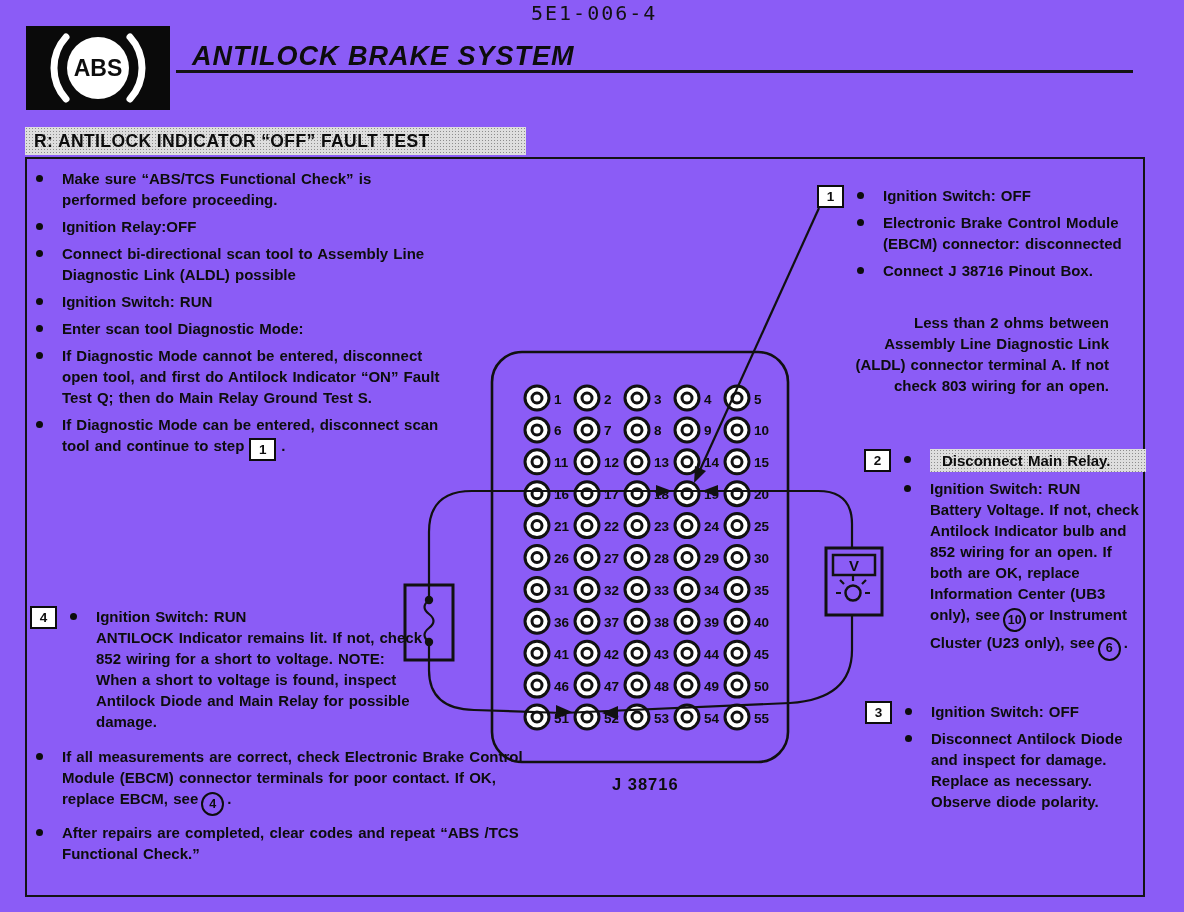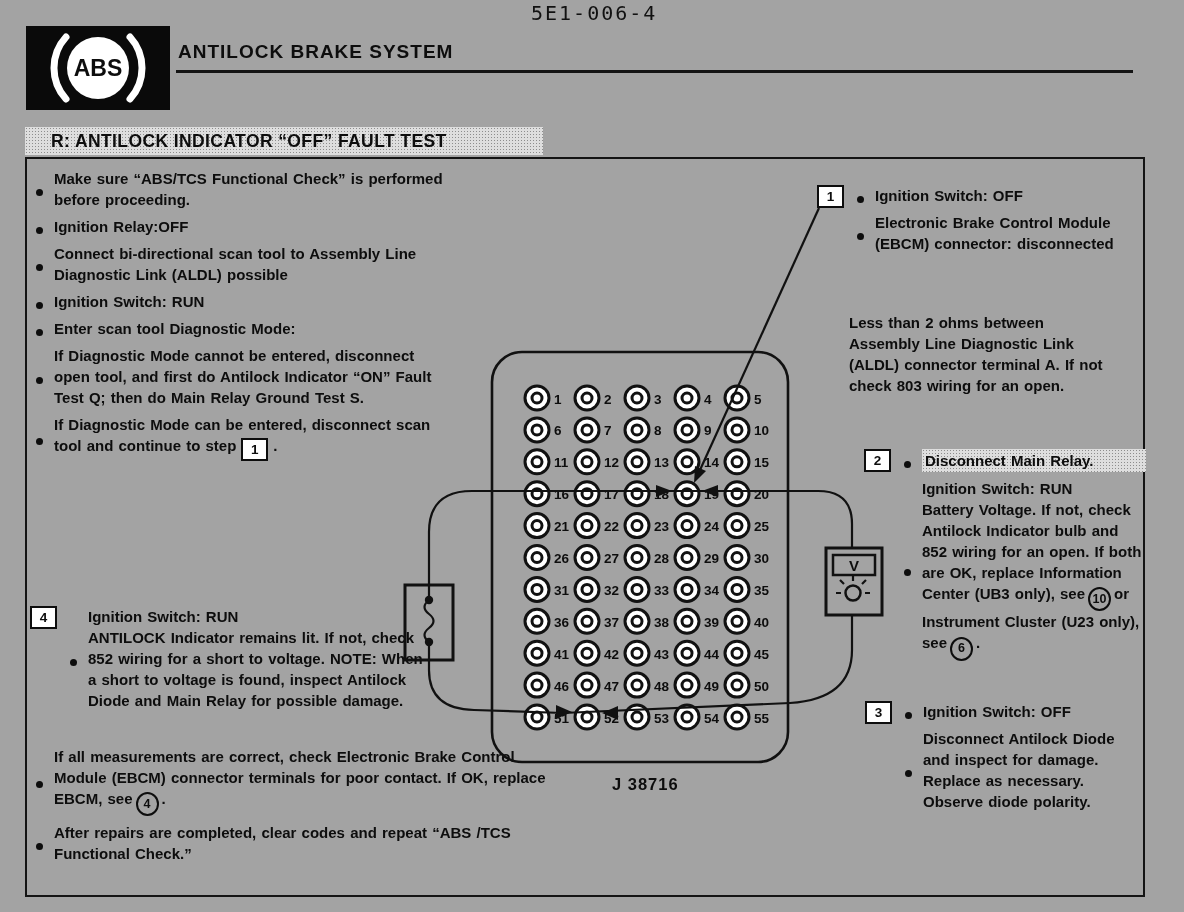--- a/index.html
+++ b/index.html
@@ -1,44 +1,44 @@
 <!DOCTYPE html>
 <html><head>
 <meta charset="utf-8">
 <style>
   html,body{margin:0;padding:0;background:#f5f5f2;}
   .page{
-    position:relative;width:1184px;height:912px;background:#a3a3a3;
+    position:relative;width:1184px;height:912px;background:#8b5cf6;
     font-family:"Liberation Sans", sans-serif;color:#0d0d0d;overflow:hidden;
     font-weight:bold;
   }
   .abs-pos{position:absolute;}
   .doc-number{
     left:531px;top:1px;font-family:"DejaVu Sans Mono", monospace;
     font-weight:normal;font-size:20px;letter-spacing:2px;color:#111;
   }
-  .page-title{left:178px;top:41px;font-size:19px;letter-spacing:1px;}
+  .page-title{left:192px;top:41px;font-size:27px;letter-spacing:1px;font-style:italic;}
   .title-rule{left:176px;top:70px;width:957px;height:3px;background:#141414;}
   .logo-box{left:9px;top:26px;width:144px;height:84px;margin-left:17px;}
   .stipple{
     background-color:#dedede;
     background-image:radial-gradient(#8d8d8d 0.8px, transparent 0.95px);
     background-size:3px 3px;
   }
   .section-bar{
     left:25px;top:127px;width:492px;height:28px;
-    display:flex;align-items:center;padding-left:26px;
+    display:flex;align-items:center;padding-left:9px;
     font-size:17.5px;letter-spacing:0.4px;white-space:nowrap;
   }
   .content-box{
     left:25px;top:157px;width:1116px;height:736px;
     border:2px solid #141414;
   }
   .txt{font-size:15px;line-height:21px;word-spacing:1px;}
-  .bullet{display:flex;gap:11px;margin-bottom:6px;align-items:center;}
+  .bullet{display:flex;gap:19px;margin-bottom:6px;}
   .dot{width:7px;height:7px;border-radius:50%;background:#0d0d0d;margin-top:7px;flex:none;}
   .btxt{flex:1;}
   .boxnum{
     display:inline-flex;align-items:center;justify-content:center;
     border:2px solid #0d0d0d;min-width:17px;height:19px;padding:0 3px;
     font-size:13.5px;line-height:1;background:#fff;flex:none;
   }
   .boxnum.inline{margin:0 5px;vertical-align:-3px;}
   .circnum{
     display:inline-flex;align-items:center;justify-content:center;
@@ -46,26 +46,26 @@
     padding:0 1px;font-size:12.5px;line-height:1;margin:0 3px;vertical-align:-4px;
   }
   .step{display:flex;gap:13px;}
   .step .body{flex:1;}
   .left-col{left:36px;top:168px;width:414px;}
   .step4{left:30px;top:606px;width:400px;}
   .step4 .body{width:330px;}
   .bottom-bullets{left:36px;top:746px;width:514px;}
   .r-step1{left:817px;top:185px;width:330px;}
   .r-step1 .body{width:262px;}
-  .r-note{left:849px;top:312px;width:260px;}
+  .r-note{left:849px;top:312px;width:260px;text-align:right;}
   .r-step2{left:864px;top:449px;width:282px;}
   .r-step2 .body{width:216px;}
   .r-step3{left:865px;top:701px;width:280px;}
   .r-step3 .body{width:212px;}
-  .hl{padding:1px 3px;}
+  .hl{padding:1px 12px;}
   svg text{font-family:"Liberation Sans", sans-serif;font-weight:bold;fill:#0d0d0d;}
   .pin-outer,.pin-inner{fill:#fff;stroke:#111;}
   .pin-outer{stroke-width:3px;}
   .pin-inner{stroke-width:3px;}
   .pin-label{font-size:13.5px;}
   .wire{fill:none;stroke:#111;stroke-width:2.2px;}
   .shape{fill:none;stroke:#111;}
   .arrow{fill:#111;stroke:none;}
 </style>
 </head>
@@ -157,20 +157,24 @@
     <div class="step">
       <span class="boxnum">1</span>
       <div class="body">
         <div class="bullet">
             <span class="dot"></span>
             <span class="btxt">Ignition Switch: OFF</span>
           </div>
         <div class="bullet">
             <span class="dot"></span>
             <span class="btxt">Electronic Brake Control Module (EBCM) connector: disconnected</span>
+          </div>
+        <div class="bullet">
+            <span class="dot"></span>
+            <span class="btxt">Connect J 38716 Pinout Box.</span>
           </div>
       </div>
     </div>
   </div>
   <div class="abs-pos r-note txt">Less than 2 ohms between Assembly Line Diagnostic Link (ALDL) connector terminal A. If not check 803 wiring for an open.</div>
 
   <div class="abs-pos r-step2 txt">
     <div class="step">
       <span class="boxnum">2</span>
       <div class="body">

